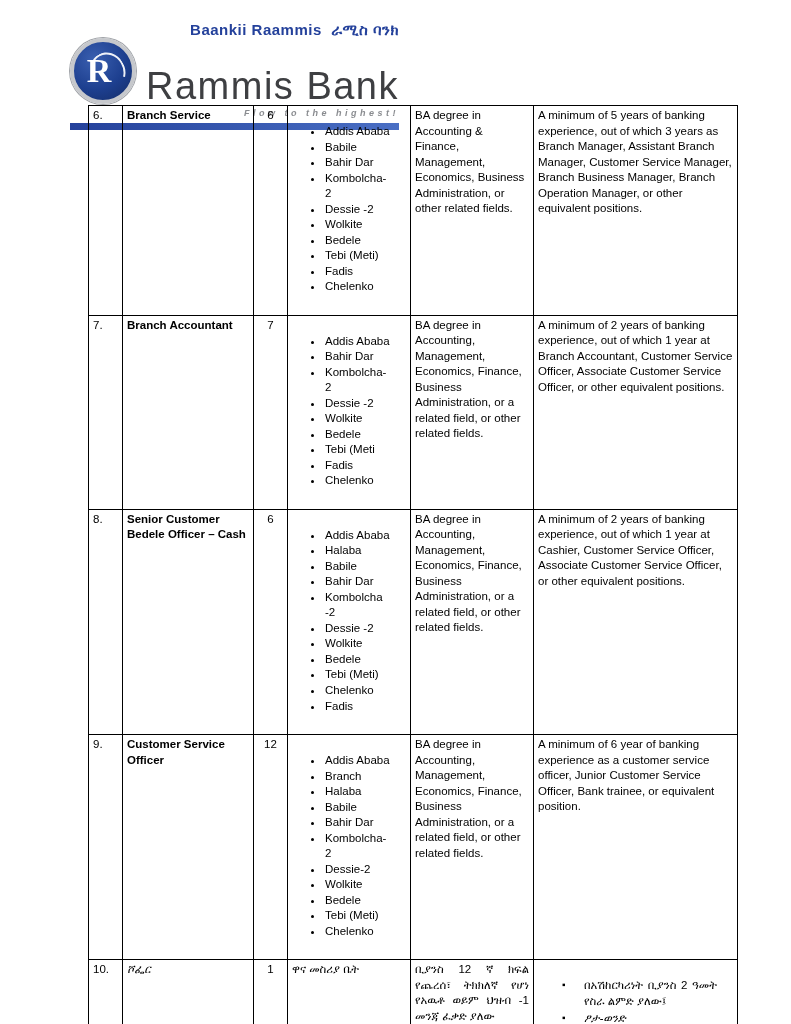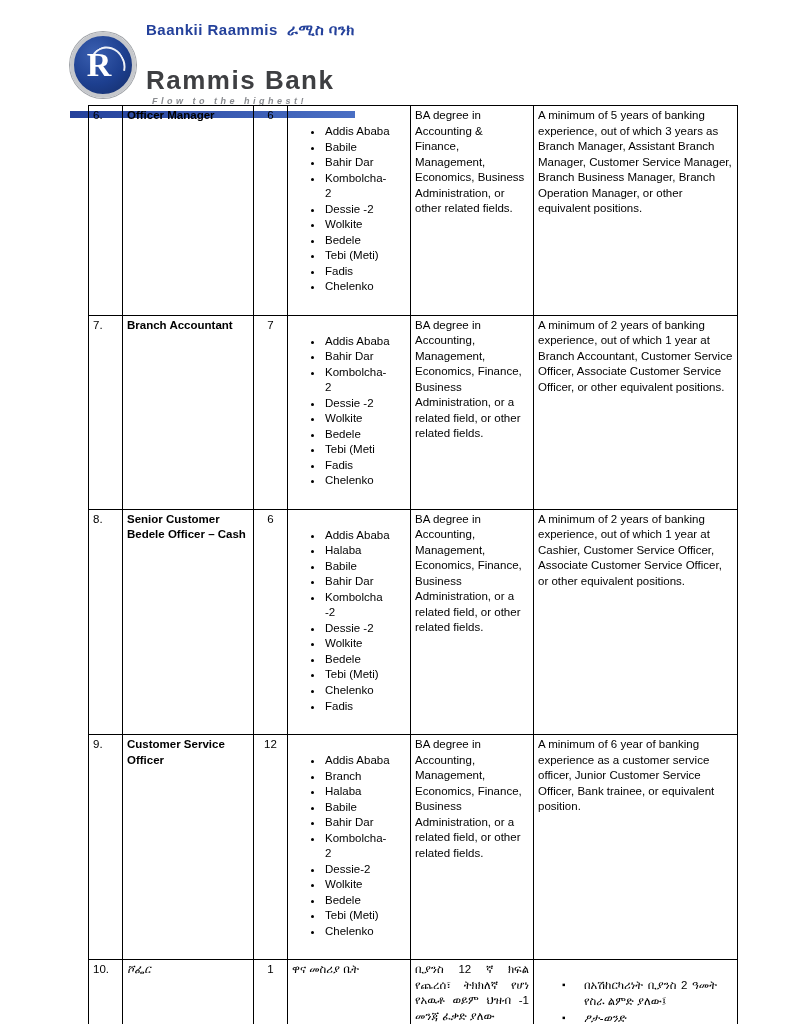--- a/index.html
+++ b/index.html
@@ -31,28 +31,28 @@
     font-size:34px;font-weight:bold;line-height:1;
     margin-right:8px;
   }
   .logo-swirl{
     position:absolute;right:7px;top:10px;
     width:30px;height:34px;border-radius:50%;
     border:2.5px solid rgba(255,255,255,.92);
     border-left-color:transparent;border-bottom-color:transparent;
     transform:rotate(-30deg);
   }
-  .logo-text{margin-left:10px;padding-bottom:2px;}
+  .logo-text{margin-left:10px;padding-bottom:2px;text-align:right;}
   .brand-line1{
     color:var(--brand-blue,#24419b);
     font-weight:bold;font-size:15px;letter-spacing:.5px;line-height:1.1;
   }
   .brand-name{
     color:var(--brand-dark,#3e3f42);
-    font-size:26px;font-weight:bold;letter-spacing:1.5px;line-height:1.05;margin-top:28px;
+    font-size:38px;font-weight:normal;letter-spacing:1.5px;line-height:1.05;margin-top:28px;
   }
   .tagline{
     color:var(--tagline-gray,#8a8c90);
     font-size:9px;font-weight:bold;font-style:italic;
     letter-spacing:3.5px;margin-top:2px;margin-left:6px;white-space:nowrap;
   }
   .logo-bar{
     height:7px;margin-top:3px;width:100%;
     background:linear-gradient(90deg,var(--bar-start,#24419b),var(--bar-end,#4a6fc4));
   }
@@ -111,21 +111,21 @@
       <col style="width:34px">
         <col style="width:131px">
         <col style="width:34px">
       <col style="width:123px">
         <col style="width:123px">
         <col style="width:204px">
     </colgroup>
     <tbody>
         <tr>
       <td class="c-no">6.</td>
-      <td class="c-pos">Officer Manager</td>
+      <td class="c-pos">Branch Service</td>
       <td class="c-qty">6</td>
       <td class="c-loc">
             <ul class="loc-list">
               <li>Addis Ababa</li>
               <li>Babile</li>
               <li>Bahir Dar</li>
               <li>Kombolcha-2</li>
               <li>Dessie -2</li>
               <li>Wolkite</li>
               <li>Bedele</li>

